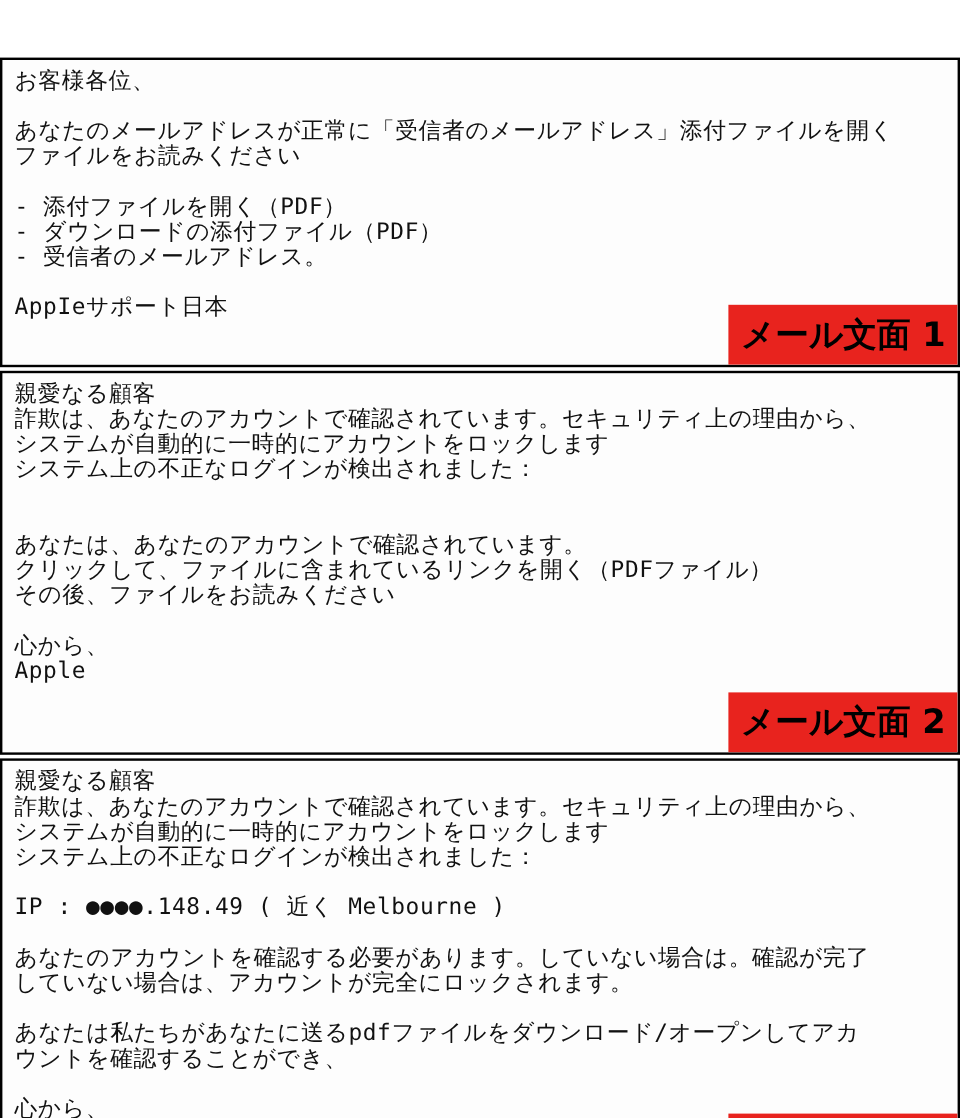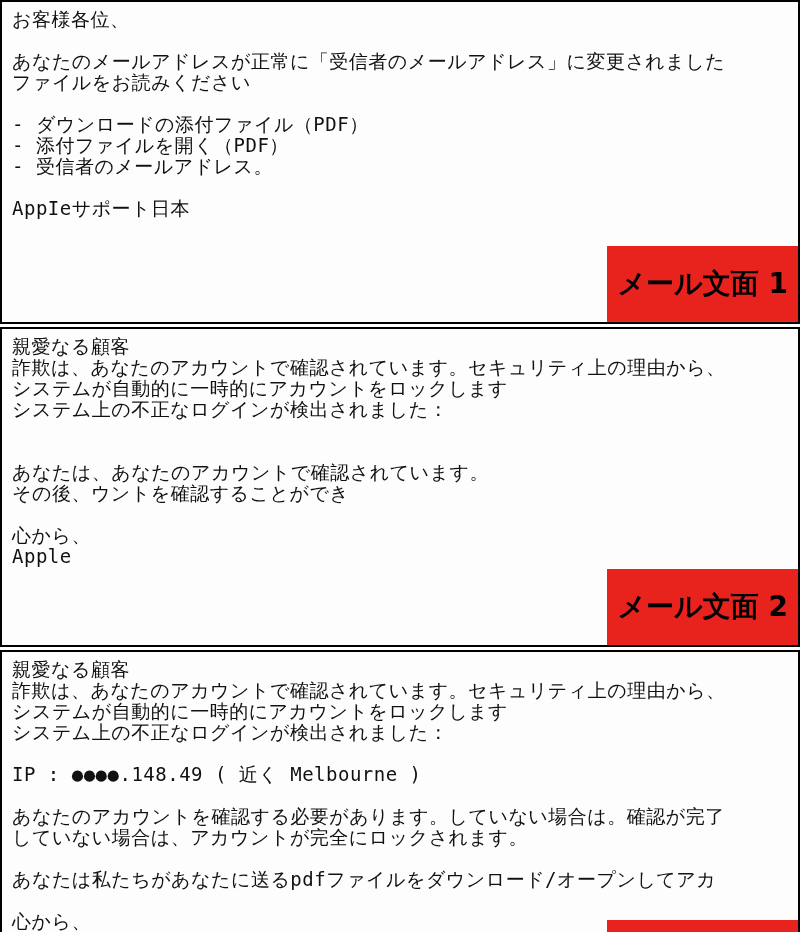--- a/index.html
+++ b/index.html
@@ -15,98 +15,100 @@
   }
   .email-box {
     position: relative;
     box-sizing: border-box;
     border: 2px solid #000000;
     background: #fdfdfd;
     margin-bottom: 3px;
     padding: 7px 4px 0 10px;
     overflow: hidden;
   }
-  .email-box.s1 { height: 324px; }
+  .email-box.s1 { height: 258px; margin-top: 48px; }
   .email-box.s2 { height: 320px; }
   .email-box.s3 { height: 348px; }
   .line {
     font-family: "DejaVu Sans Mono", "DejaVu Sans", monospace;
     font-size: 19px;
     line-height: 21px;
     min-height: 21px;
     white-space: pre;
     color: #111111;
     letter-spacing: 0.5px;
   }
   .badge {
     position: absolute;
     right: 0;
     bottom: 0;
     height: 42px;
     line-height: 42px;
-    padding: 17px 10px;
+    padding: 4px 10px;
     background: #e8231e;
     color: #000000;
     font-family: "DejaVu Sans", "Liberation Sans", sans-serif;
     font-weight: bold;
     font-size: 28px;
     white-space: pre;
   }
 </style>
 </head>
 <body>
 
 <div class="page">
 
   <section class="email-box s1">
     <div class="email-body">
       <div class="line">お客様各位、</div>
       <div class="line"></div>
-      <div class="line">あなたのメールアドレスが正常に「受信者のメールアドレス」に変更されました</div>
+      <div class="line">あなたのメールアドレスが正常に「受信者のメールアドレス」添付ファイルを開く</div>
       <div class="line">ファイルをお読みください</div>
       <div class="line"></div>
+      <div class="line">- 添付ファイルを開く（PDF）</div>
       <div class="line">- ダウンロードの添付ファイル（PDF）</div>
-      <div class="line">- 添付ファイルを開く（PDF）</div>
       <div class="line">- 受信者のメールアドレス。</div>
       <div class="line"></div>
       <div class="line">AppIeサポート日本</div>
     </div>
     <div class="badge">メール文面 1</div>
   </section>
 
   <section class="email-box s2">
     <div class="email-body">
       <div class="line">親愛なる顧客</div>
       <div class="line">詐欺は、あなたのアカウントで確認されています。セキュリティ上の理由から、</div>
       <div class="line">システムが自動的に一時的にアカウントをロックします</div>
       <div class="line">システム上の不正なログインが検出されました：</div>
       <div class="line"></div>
       <div class="line"></div>
       <div class="line">あなたは、あなたのアカウントで確認されています。</div>
-      <div class="line">その後、ウントを確認することができ</div>
+      <div class="line">クリックして、ファイルに含まれているリンクを開く（PDFファイル）</div>
+      <div class="line">その後、ファイルをお読みください</div>
       <div class="line"></div>
       <div class="line">心から、</div>
       <div class="line">Apple</div>
     </div>
     <div class="badge">メール文面 2</div>
   </section>
 
   <section class="email-box s3">
     <div class="email-body">
       <div class="line">親愛なる顧客</div>
       <div class="line">詐欺は、あなたのアカウントで確認されています。セキュリティ上の理由から、</div>
       <div class="line">システムが自動的に一時的にアカウントをロックします</div>
       <div class="line">システム上の不正なログインが検出されました：</div>
       <div class="line"></div>
       <div class="line">IP : ●●●●.148.49 ( 近く Melbourne )</div>
       <div class="line"></div>
       <div class="line">あなたのアカウントを確認する必要があります。していない場合は。確認が完了</div>
       <div class="line">していない場合は、アカウントが完全にロックされます。</div>
       <div class="line"></div>
       <div class="line">あなたは私たちがあなたに送るpdfファイルをダウンロード/オープンしてアカ</div>
+      <div class="line">ウントを確認することができ、</div>
       <div class="line"></div>
       <div class="line">心から、</div>
       <div class="line">Apple</div>
     </div>
     <div class="badge">メール文面 5</div>
   </section>
 
 </div>
 
 </body></html>

